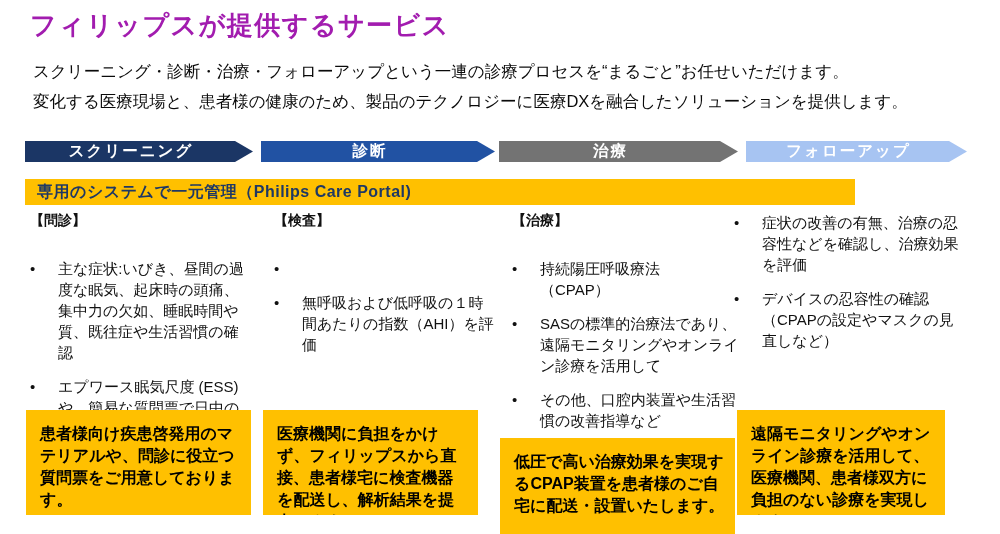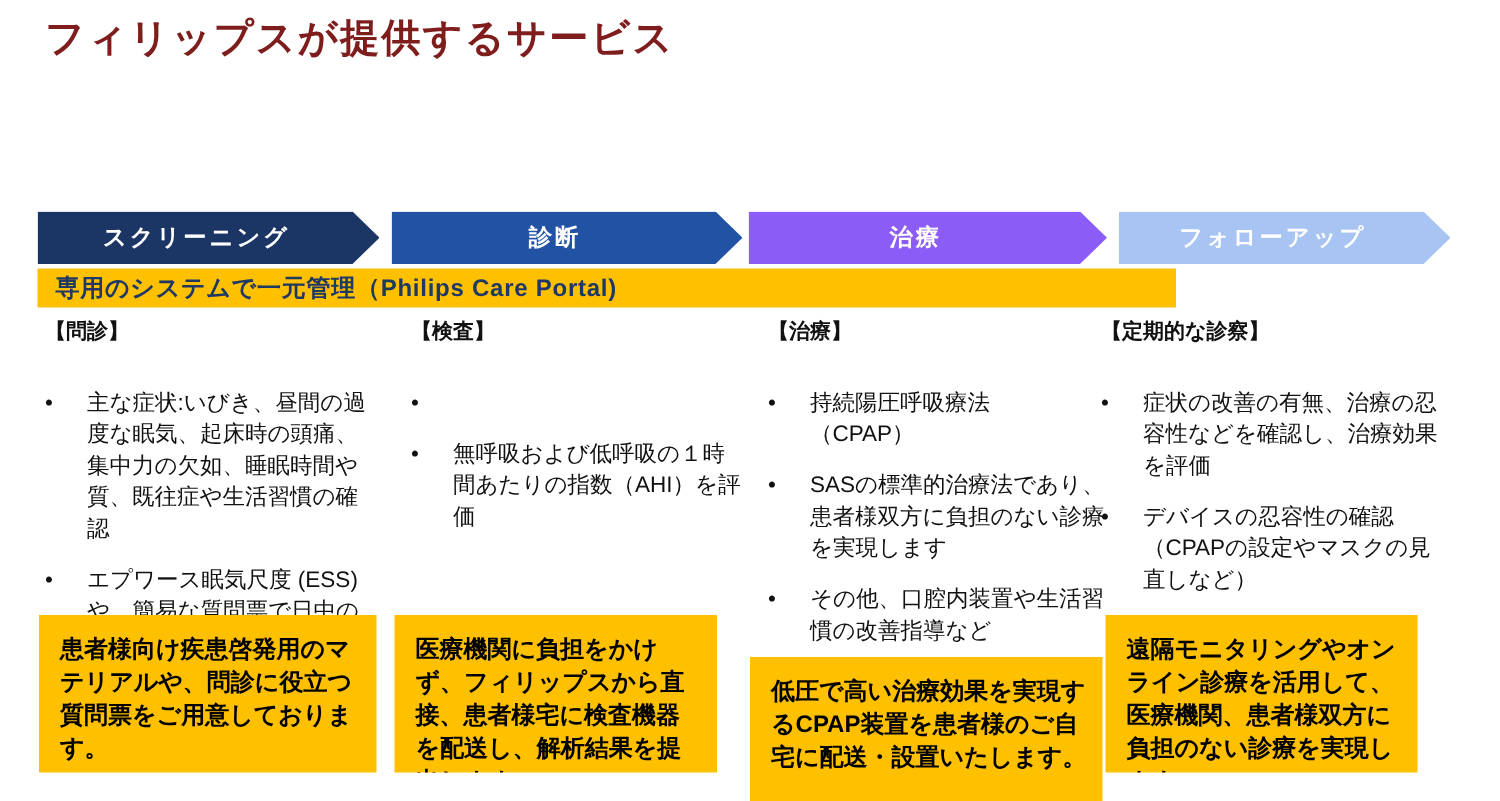--- a/index.html
+++ b/index.html
@@ -10,32 +10,32 @@
   .slide{position:absolute;inset:0;}
   .title{
     position:absolute;left:30px;top:8px;margin:0;
     font-size:26px;font-weight:bold;letter-spacing:1.5px;
   }
   .intro{
     position:absolute;left:33px;top:56px;width:930px;
     font-size:16.5px;line-height:30px;font-weight:500;color:#0a0a0a;
   }
   .arrow{
-    position:absolute;top:141px;height:35px;box-sizing:border-box;
+    position:absolute;top:141px;height:21px;box-sizing:border-box;
     display:flex;align-items:center;justify-content:center;
     color:#ffffff;font-size:15.5px;font-weight:bold;letter-spacing:2px;
     clip-path:polygon(0 0, calc(100% - 18px) 0, 100% 50%, calc(100% - 18px) 100%, 0 100%);
     padding-right:16px;
   }
   .arrow1{left:25px;width:228px;}
   .arrow2{left:261px;width:234px;}
   .arrow3{left:499px;width:239px;}
   .arrow4{left:746px;width:221px;}
   .portal-bar{
-    position:absolute;left:25px;top:179px;width:759px;height:26px;box-sizing:border-box;
+    position:absolute;left:25px;top:179px;width:830px;height:26px;box-sizing:border-box;
     display:flex;align-items:center;padding-left:12px;
     font-size:16px;font-weight:bold;letter-spacing:0.5px;
   }
   .col{position:absolute;top:212px;}
   .col1{left:30px;width:222px;}
   .col2{left:274px;width:220px;}
   .col3{left:512px;width:228px;}
   .col4{left:734px;width:234px;}
   .col-header{font-size:14px;font-weight:bold;margin:0 0 28px 0;}
   .bullet{display:flex;margin-bottom:13px;font-size:15px;line-height:21px;}
@@ -48,26 +48,30 @@
   .hbox1{left:26px;width:225px;}
   .hbox2{left:263px;width:215px;}
   .hbox3{left:500px;width:235px;margin-top:28px;}
   .hbox4{left:737px;width:208px;}
 </style>
 </head>
 <body>
 
 <div class="slide">
 
-  <h1 class="title" style="color: #7f1d1d;">フィリップスが提供するサービス</h1>
+  <h1 class="title" style="color: #a21caf;">フィリップスが提供するサービス</h1>
 
+  <div class="intro">
+    <div>スクリーニング・診断・治療・フォローアップという一連の診療プロセスを“まるごと”お任せいただけます。</div>
+    <div>変化する医療現場と、患者様の健康のため、製品のテクノロジーに医療DXを融合したソリューションを提供します。</div>
+  </div>
 
   <div class="arrow arrow1" style="background-color: rgb(27, 54, 101);">スクリーニング</div>
   <div class="arrow arrow2" style="background-color: rgb(33, 82, 163); text-align: right;">診断</div>
-  <div class="arrow arrow3" style="background-color: #8b5cf6;">治療</div>
+  <div class="arrow arrow3" style="background-color: #737373;">治療</div>
   <div class="arrow arrow4" style="background-color: rgb(167, 196, 242);">フォローアップ</div>
 
   <div class="portal-bar" style="background-color: rgb(255, 192, 0); color: rgb(31, 56, 100);">専用のシステムで一元管理（Philips Care Portal)</div>
 
   <div class="col col1">
     <div class="col-header">【問診】</div>
     <div class="bullet">
       <span class="dot">•</span>
       <span class="btxt">主な症状:いびき、昼間の過度な眠気、起床時の頭痛、集中力の欠如、睡眠時間や質、既往症や生活習慣の確認</span>
     </div>
@@ -90,30 +94,29 @@
 
   <div class="col col3">
     <div class="col-header">【治療】</div>
     <div class="bullet">
       <span class="dot">•</span>
       <span class="btxt">持続陽圧呼吸療法
 （CPAP）</span>
     </div>
     <div class="bullet">
       <span class="dot">•</span>
-      <span class="btxt">SASの標準的治療法であり、患者様双方に負担のない診療を実現します</span>
+      <span class="btxt">SASの標準的治療法であり、遠隔モニタリングやオンライン診療を活用して</span>
     </div>
     <div class="bullet">
       <span class="dot">•</span>
       <span class="btxt">その他、口腔内装置や生活習慣の改善指導など</span>
     </div>
   </div>
 
   <div class="col col4">
-    <div class="col-header">【定期的な診察】</div>
     <div class="bullet">
       <span class="dot">•</span>
       <span class="btxt">症状の改善の有無、治療の忍容性などを確認し、治療効果を評価</span>
     </div>
     <div class="bullet">
       <span class="dot">•</span>
       <span class="btxt">デバイスの忍容性の確認
 （CPAPの設定やマスクの見直しなど）</span>
     </div>
   </div>

